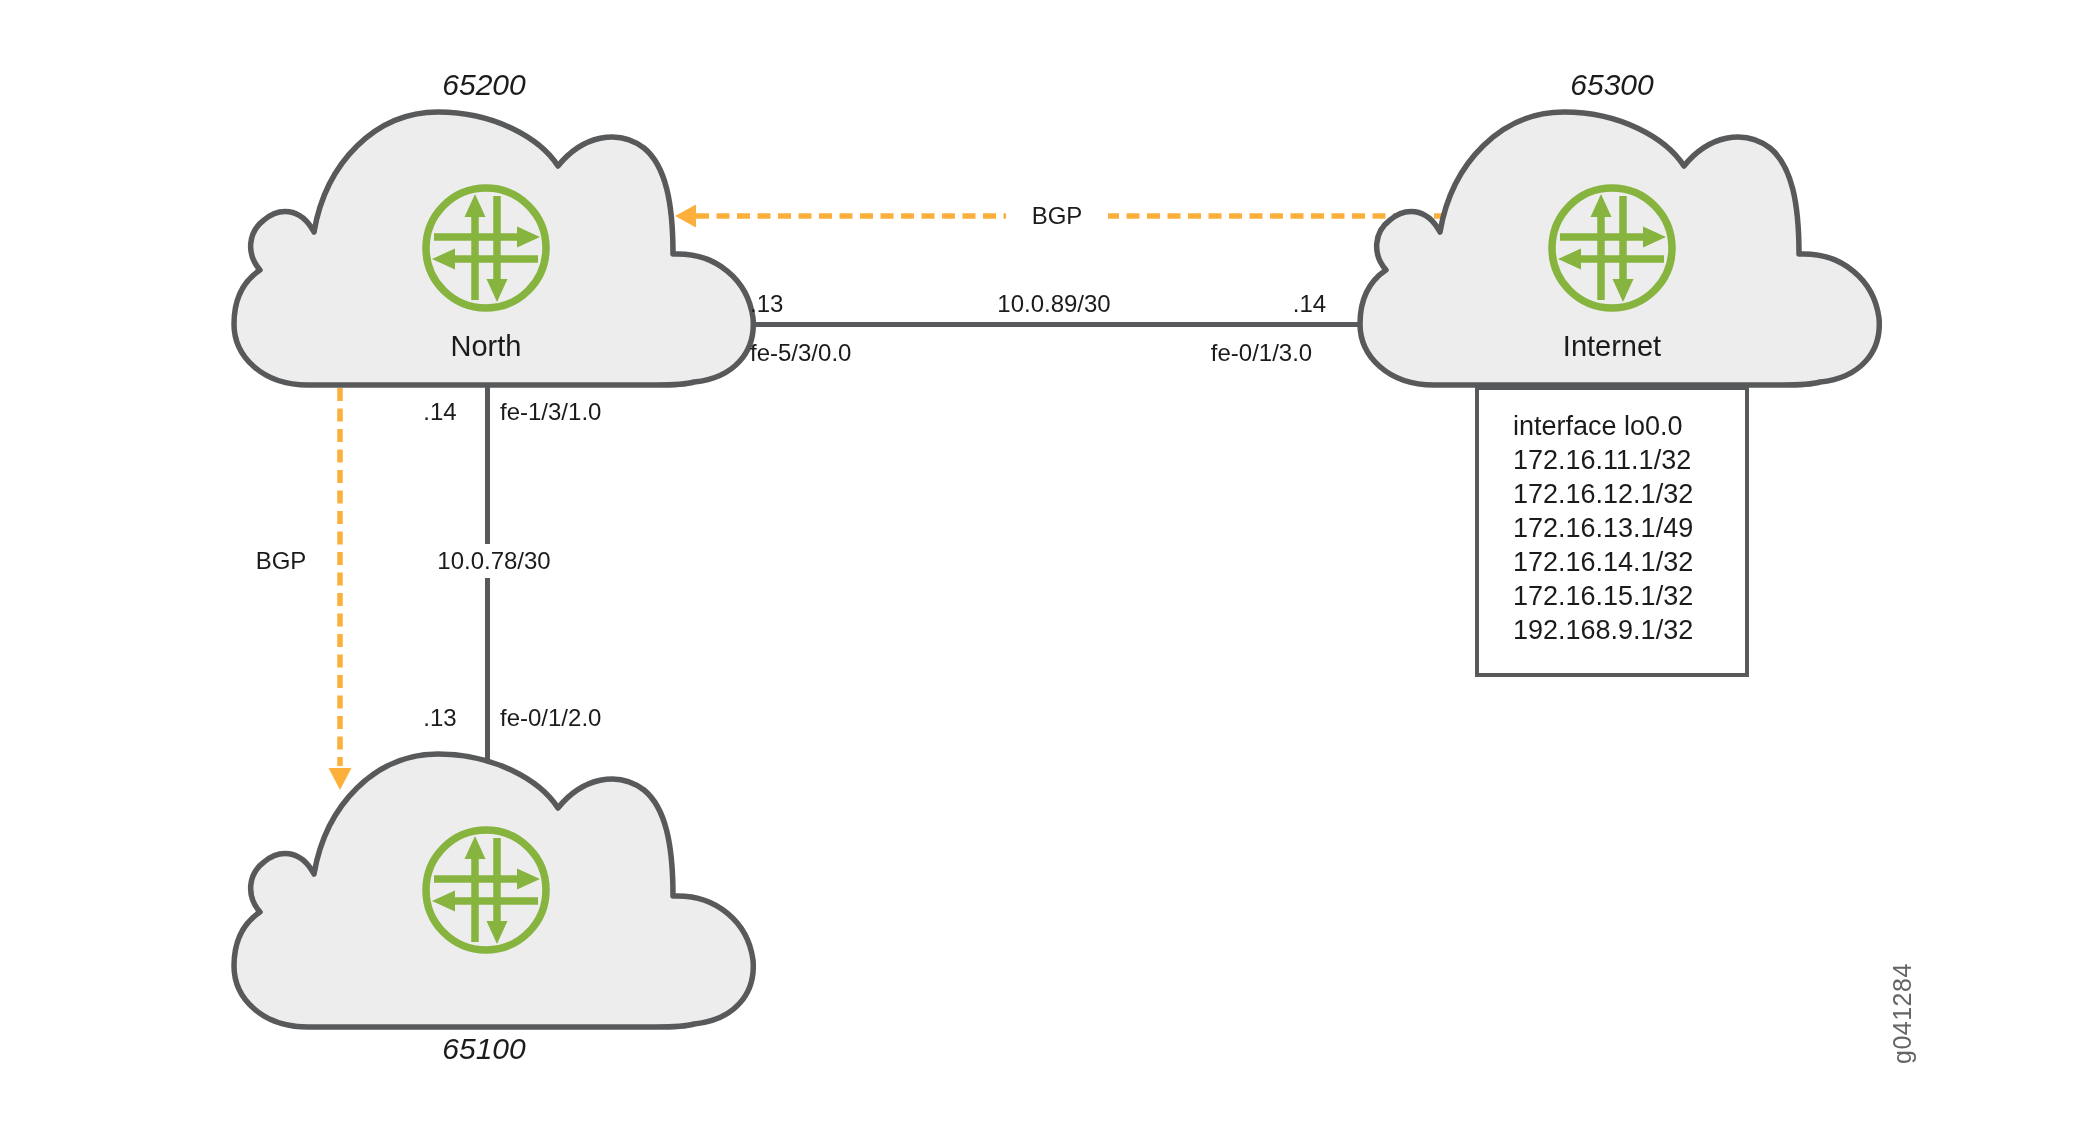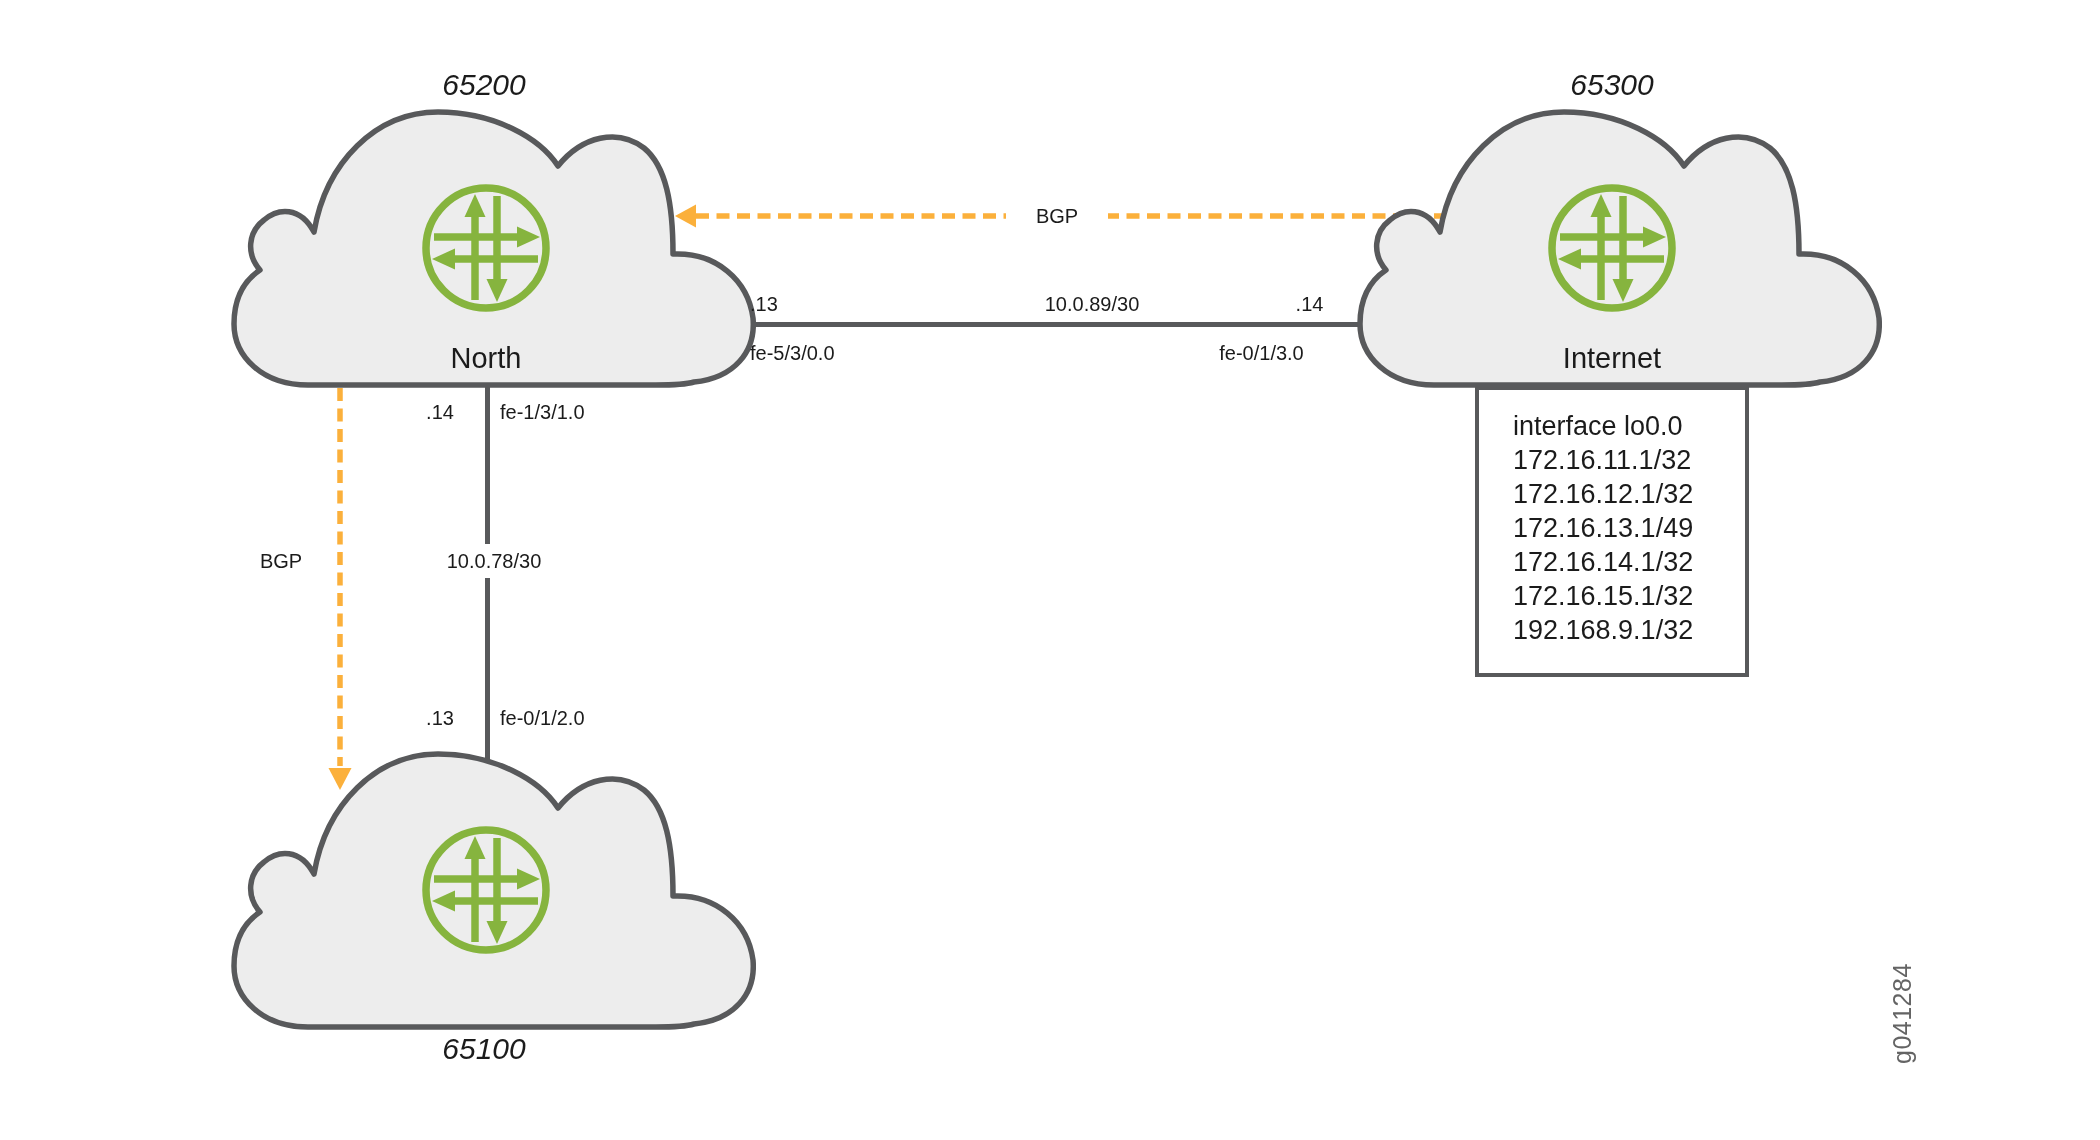--- a/index.html
+++ b/index.html
@@ -5,26 +5,26 @@
   html,body{margin:0;padding:0;background:#ffffff;}
   #canvas{
     position:relative;width:2100px;height:1140px;background:#ffffff;overflow:hidden;
     font-family:"Liberation Sans", sans-serif;color:#1b1b1b;
   }
   
   .cloud{position:absolute;width:530px;height:285px;z-index:2;}
   .cloud svg.shape{position:absolute;left:0;top:0;width:530px;height:285px;}
   .ricon{position:absolute;left:190px;top:74px;width:140px;height:140px;}
   .cname{position:absolute;left:115px;top:225px;width:290px;text-align:center;
-         font-size:29px;line-height:34px;margin-top:12px;}
+         font-size:29px;line-height:34px;}
   .cloud-north{left:226px;top:104px;}
   .cloud-internet{left:1352px;top:104px;}
   .cloud-south{left:226px;top:746px;}
   
-  .lbl{position:absolute;font-size:20px;line-height:34px;white-space:nowrap;z-index:3;}
+  .lbl{position:absolute;font-size:24px;line-height:34px;white-space:nowrap;z-index:3;}
   .ctr{text-align:center;}
   .rgt{text-align:center;}
   .as-label{font-size:30px;width:200px;text-align:center;font-style:italic;}
   .whitebg{background:#ffffff;padding:0 6px;}
   
   .link{position:absolute;background:#58595b;z-index:0;}
   #link-h{left:740px;top:322px;width:622px;height:5px;}
   #link-v{left:485px;top:385px;width:5px;height:375px;}
   
   .bgpsvg{position:absolute;z-index:1;}
@@ -58,21 +58,21 @@
     <polygon points="15,22 36,10.5 36,33.5" fill="#FBB03B"></polygon>
   </svg>
   <svg id="bgp-v-svg" class="bgpsvg" viewBox="0 0 44 412">
     <line x1="22" y1="4" x2="22" y2="382" stroke="#FBB03B" stroke-width="5.5" stroke-dasharray="13 7.5"></line>
     <polygon points="22,406 10.5,384 33.5,384" fill="#FBB03B"></polygon>
   </svg>
   <div id="bgp-h-label" class="lbl ctr whitebg">BGP</div>
   <div id="bgp-v-label" class="lbl rgt">BGP</div>
 
   <div class="lbl" style="left:750px;top:287px;">.13</div>
-  <div class="lbl ctr" style="left:990px;top:287px;width:204px;">10.0.89/30</div>
+  <div class="lbl ctr" style="left:952px;top:287px;width:204px;">10.0.89/30</div>
   <div class="lbl rgt" style="left:1272px;top:287px;width:75px;">.14</div>
   <div class="lbl" style="left:750px;top:336px;">fe-5/3/0.0</div>
   <div class="lbl rgt" style="left:1174px;top:336px;width:175px;">fe-0/1/3.0</div>
 
   <div class="lbl rgt" style="left:403px;top:395px;width:74px;">.14</div>
   <div class="lbl" style="left:500px;top:395px;text-align:center;">fe-1/3/1.0</div>
   <div class="lbl ctr whitebg" style="left:386px;top:544px;width:204px;">10.0.78/30</div>
   <div class="lbl rgt" style="left:403px;top:701px;width:74px;">.13</div>
   <div class="lbl" style="left:500px;top:701px;">fe-0/1/2.0</div>
 

